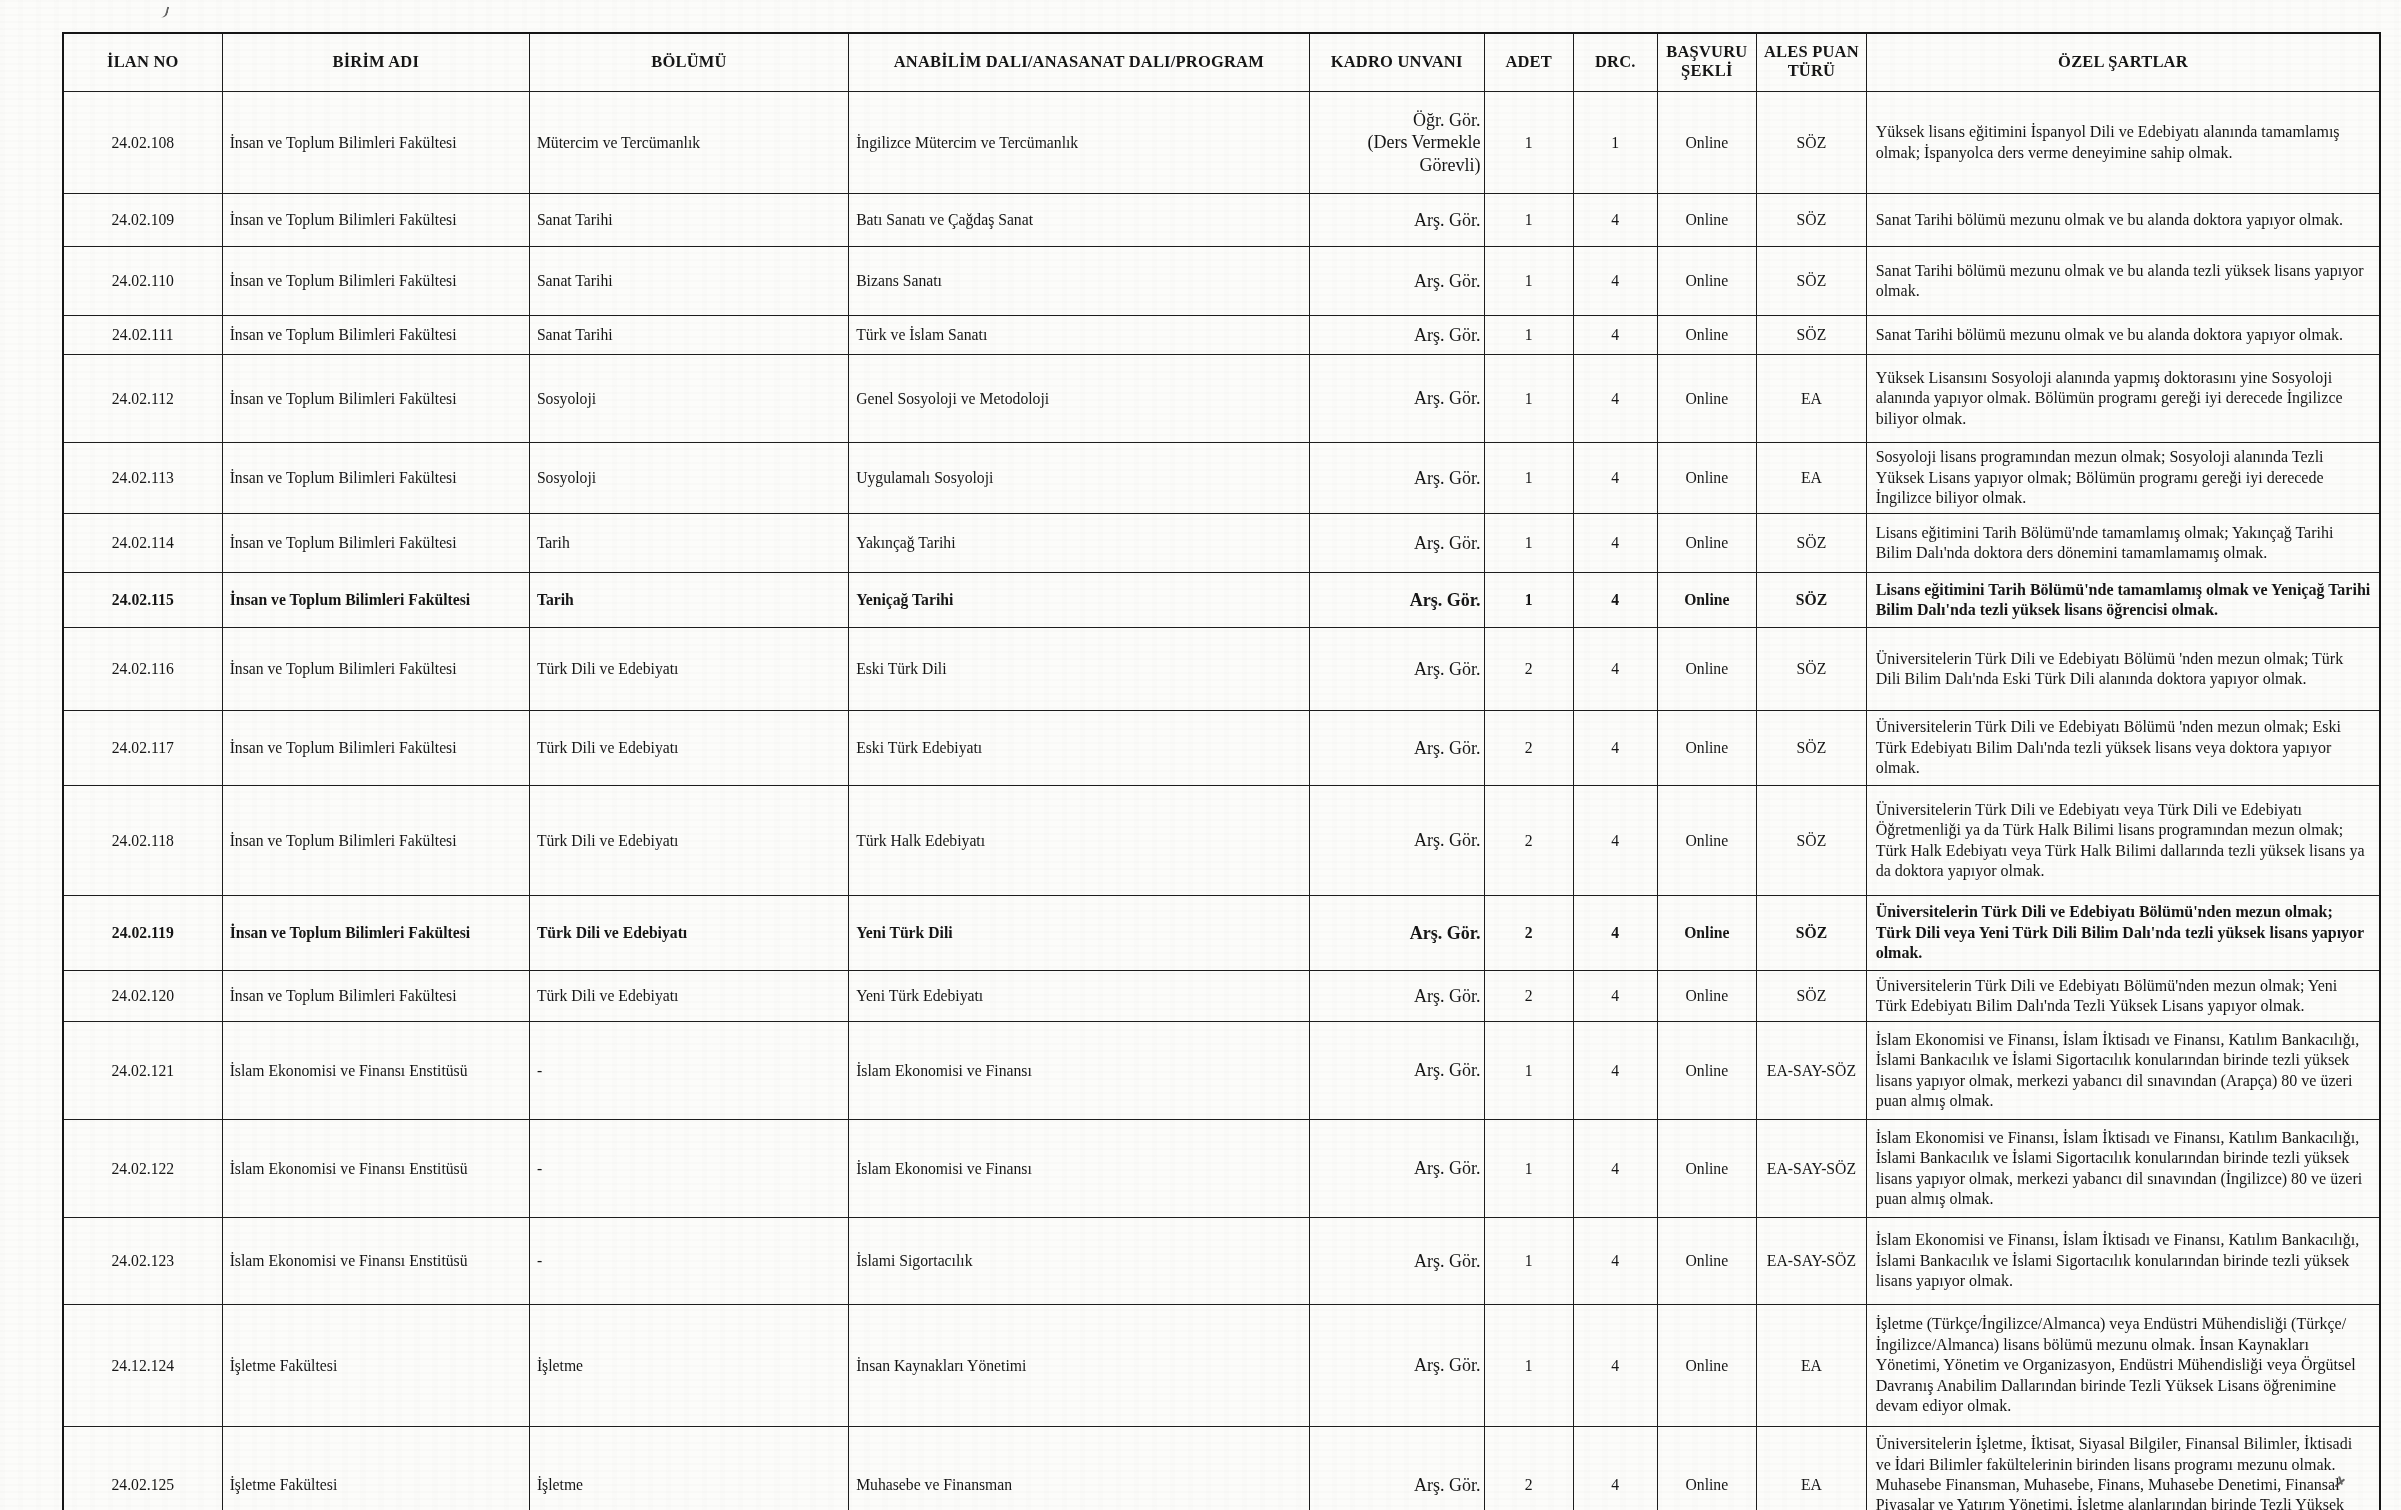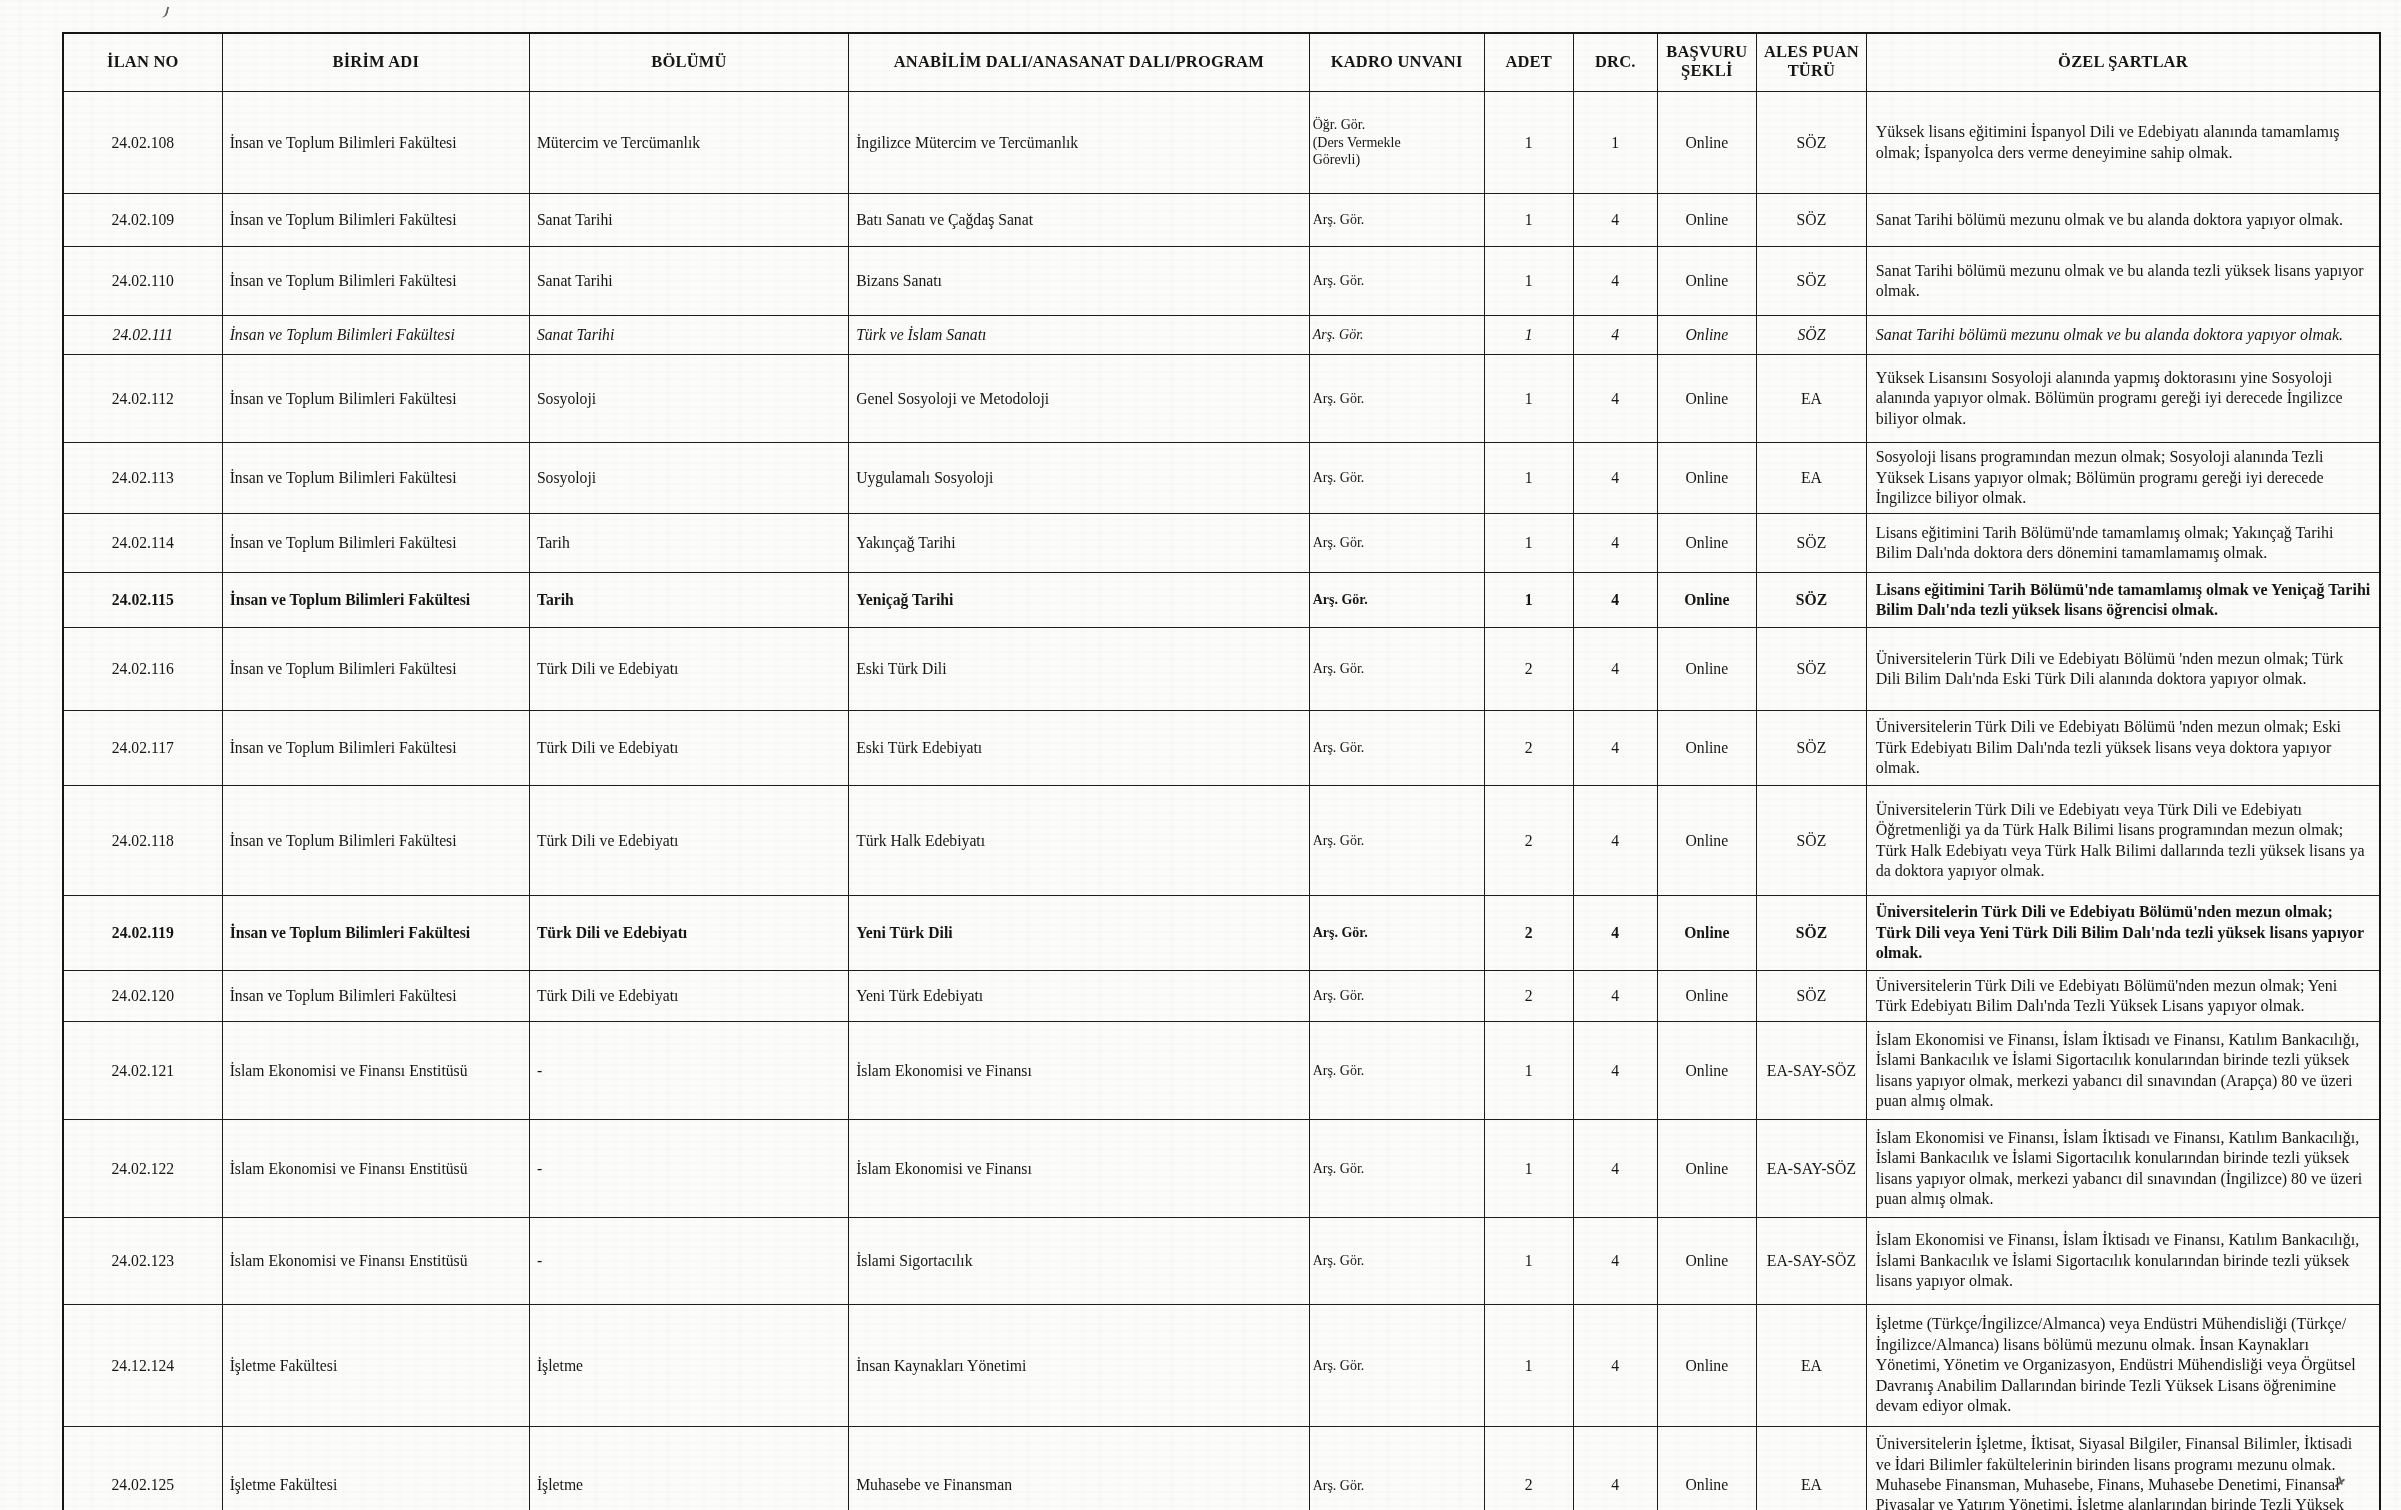--- a/index.html
+++ b/index.html
@@ -26,21 +26,21 @@
     overflow:hidden;
   }
   thead tr{height:59px;}
   th{
     font-size:16.5px;font-weight:bold;text-align:center;
     padding:1.6px 4.7px;line-height:1.15;
     letter-spacing:0.2px;
   }
   td{font-size:15.7px;padding:2.4px 7px;line-height:1.25;}
   td.c-center{text-align:center;padding:2.4px 3.1px;}
-  td.c-kadro{white-space:pre-line;text-align:left;font-size:14px;padding:2.4px 3.1px;}
+  td.c-kadro{white-space:pre-line;text-align:right;font-size:18px;padding:2.4px 3.1px;}
   td.c-sartlar{font-size:16px;line-height:1.28;padding:3.9px 8.7px;}
   
   .artifact-quote{
     position:absolute;left:160px;top:6.3px;width:6.3px;height:11.8px;
     border-right:2.4px solid #3a3a3a;border-radius:0 0 6.3px 1.6px;
     transform:rotate(14deg);opacity:.8;
   }
   .artifact-tick{
     position:absolute;left:2334px;top:1482px;width:11.8px;height:2.4px;
     background:#4a4a4a;transform:rotate(-38deg);border-radius:1.6px;opacity:.85;
@@ -115,21 +115,21 @@
     <td>İnsan ve Toplum Bilimleri Fakültesi</td>
     <td>Sanat Tarihi</td>
     <td>Bizans Sanatı</td>
     <td class="c-kadro">Arş. Gör.</td>
     <td class="c-center">1</td>
     <td class="c-center">4</td>
     <td class="c-center">Online</td>
     <td class="c-center">SÖZ</td>
     <td class="c-sartlar">Sanat Tarihi bölümü mezunu olmak ve bu alanda tezli yüksek lisans yapıyor olmak.</td>
   </tr>
-      <tr style="height: 39px; font-style: italic;">
+      <tr style="height: 39px;">
     <td class="c-center">24.02.111</td>
     <td>İnsan ve Toplum Bilimleri Fakültesi</td>
     <td>Sanat Tarihi</td>
     <td>Türk ve İslam Sanatı</td>
     <td class="c-kadro">Arş. Gör.</td>
     <td class="c-center">1</td>
     <td class="c-center">4</td>
     <td class="c-center">Online</td>
     <td class="c-center">SÖZ</td>
     <td class="c-sartlar">Sanat Tarihi bölümü mezunu olmak ve bu alanda doktora yapıyor olmak.</td>

